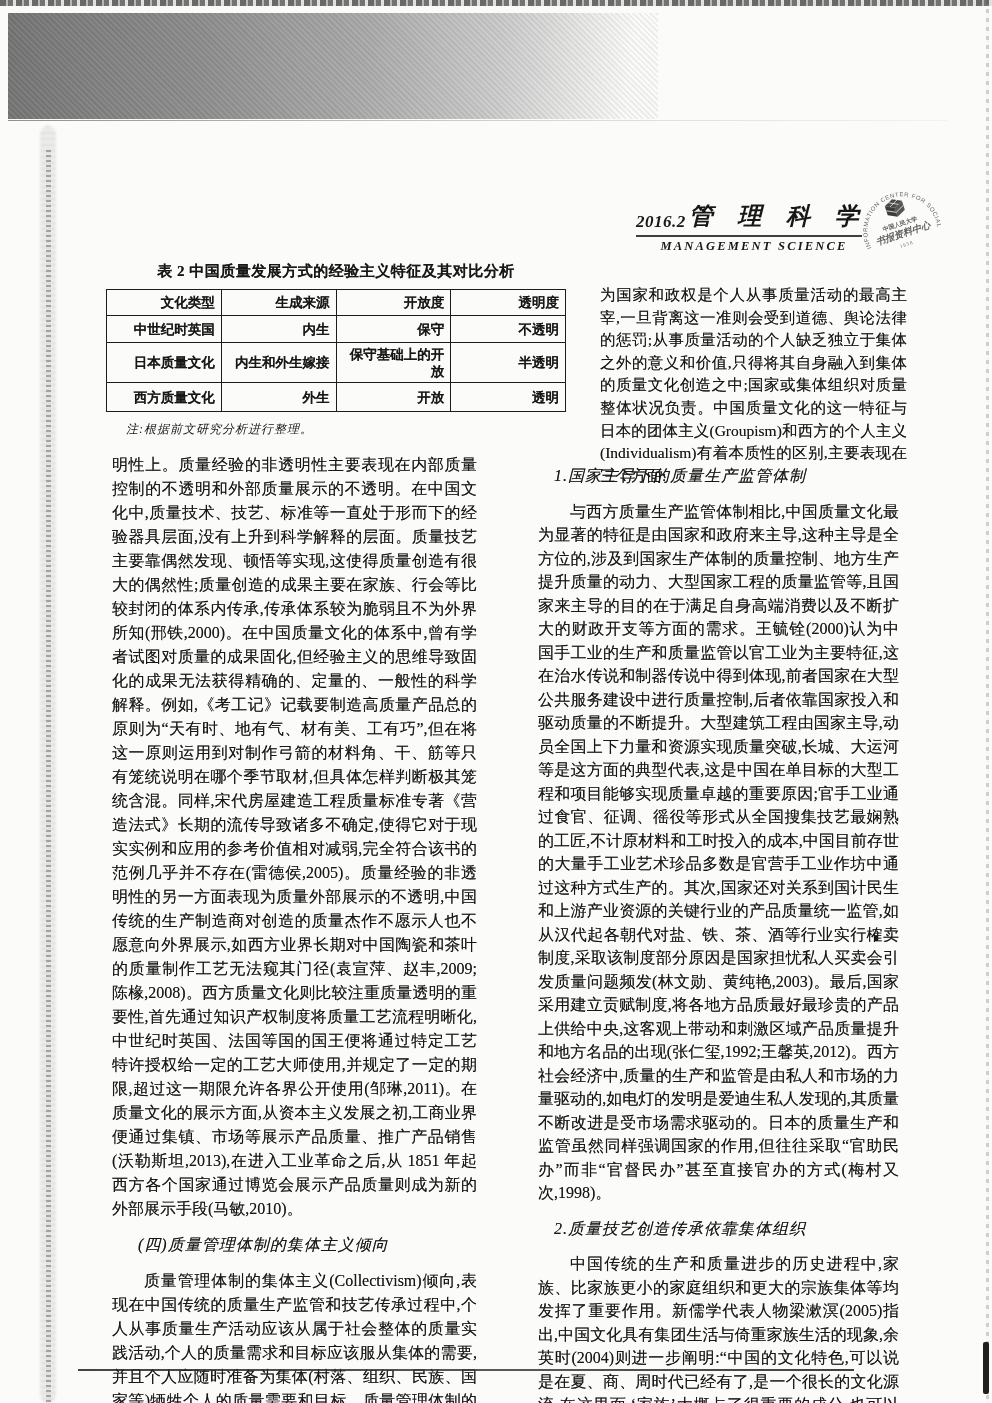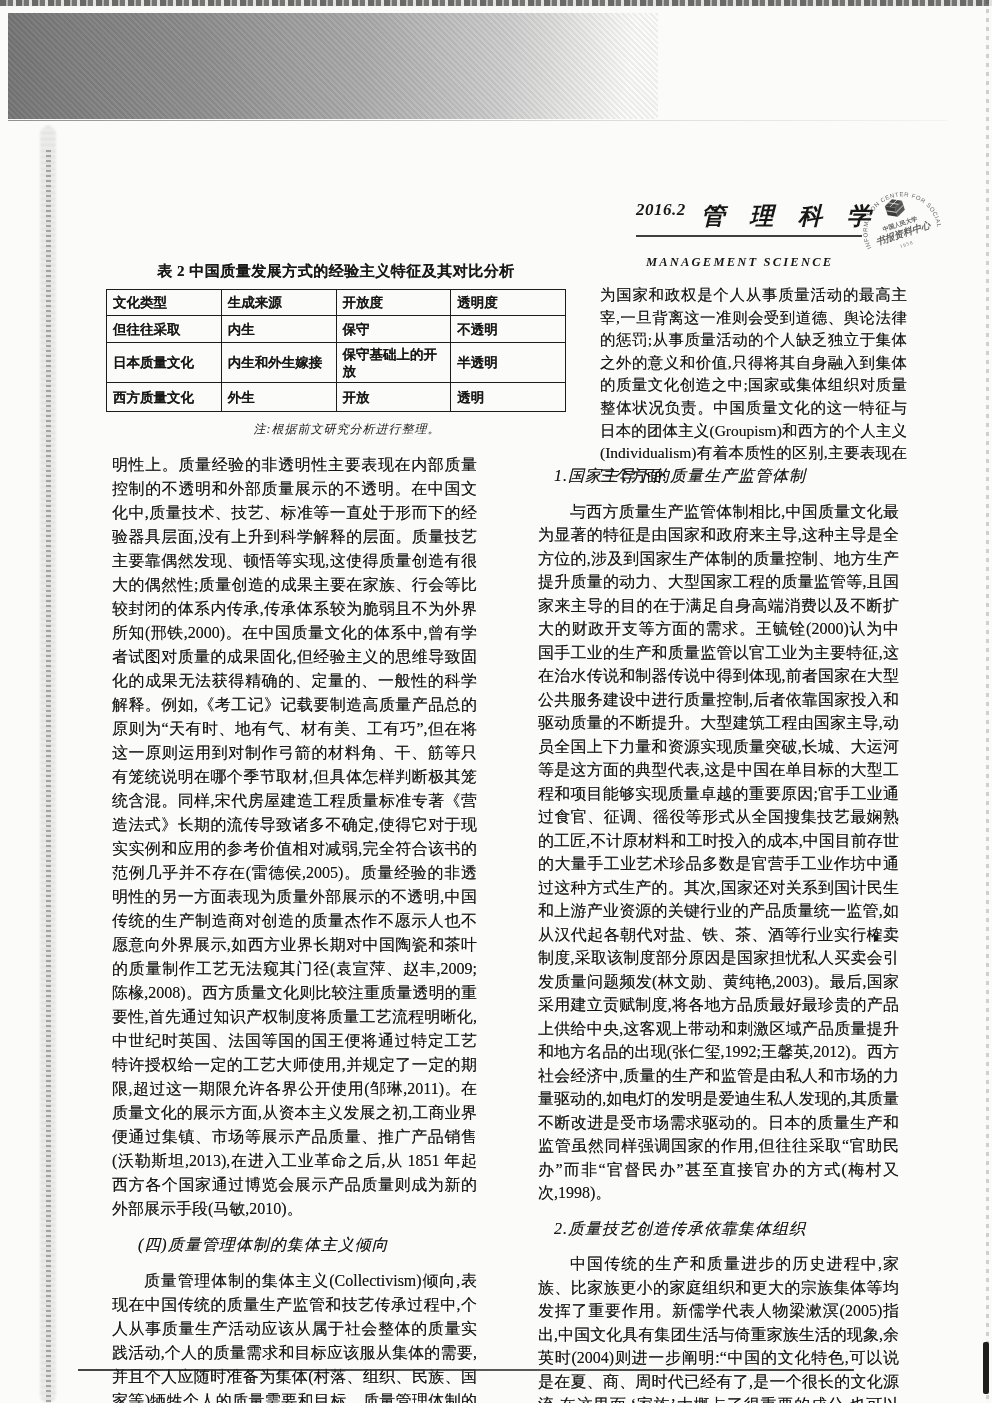--- a/index.html
+++ b/index.html
@@ -40,39 +40,39 @@
     position:absolute; left:986px; top:0; width:3px; height:1403px;
     background:repeating-linear-gradient(to bottom, rgba(60,60,60,.5) 0 4px, rgba(60,60,60,.04) 4px 9px);
     opacity:.45;
   }
   .art-corner{
     position:absolute; left:983px; top:1342px; width:6px; height:52px;
     background:#1e1e1e; filter:blur(.6px); border-radius:2px;
   }
   
   .journal-header{position:absolute; left:636px; top:200px; width:226px;}
-  .jh-line1{display:flex; align-items:flex-start; gap:15px; white-space:nowrap;}
+  .jh-line1{display:flex; align-items:flex-end; gap:3px; white-space:nowrap;}
   .jh-issue{font-style:italic; font-weight:bold; font-size:17px; letter-spacing:.5px;}
   .jh-title-zh{font-family:"Liberation Sans","DejaVu Sans",sans-serif; font-weight:bold; font-size:24px; letter-spacing:9px;font-style:italic;}
   .jh-rule{margin-top:3px; height:2px; background:#1d1d1d; opacity:.85;}
-  .jh-title-en{margin-top:18px; padding-left:10px; font-style:italic; font-weight:bold; font-size:12.5px; letter-spacing:2.2px; white-space:nowrap;}
+  .jh-title-en{margin-top:2px; padding-left:10px; font-style:italic; font-weight:bold; font-size:12.5px; letter-spacing:2.2px; white-space:nowrap;text-align:center;}
   
   .seal{position:absolute; left:845px; top:180px; opacity:.82;}
   
   .table-block{position:absolute; left:104px; top:262px; width:464px;}
   .table-title{font-weight:bold; font-size:15px; text-align:center; letter-spacing:.5px; margin-bottom:8px; text-shadow:0 0 .5px rgba(0,0,0,.6);}
   table.cmp{border-collapse:collapse; width:460px; margin-left:2px; table-layout:fixed;}
   table.cmp th, table.cmp td{
-    border:1.5px solid #1c1c1c; text-align:left; vertical-align:middle;
+    border:1.5px solid #1c1c1c; text-align:right; vertical-align:middle;
     font-size:13.5px; font-weight:bold; padding:2px 6px; line-height:17px;
     text-shadow:0 0 .4px rgba(0,0,0,.55);
     margin-left:25px;
   }
   tr.r-head{height:26px;} tr.r-1{height:27px;} tr.r-2{height:40px;} tr.r-3{height:29px;}
-  .table-note{margin-top:9px; margin-left:22px; font-size:12px; font-style:italic; letter-spacing:1px;text-align:center;}
+  .table-note{margin-top:9px; margin-left:22px; font-size:12px; font-style:italic; letter-spacing:1px;}
   
   .body-text p{margin:12px; text-align:justify; text-shadow:0 0 .5px rgba(0,0,0,.55);}
   .col-left{position:absolute; left:100px; top:441px; width:389px; font-size:16px; line-height:24px;}
   .col-right-top{position:absolute; left:588px; top:272px; width:331px; font-size:15.5px; line-height:22.6px;}
   .col-right-main{position:absolute; left:526px; top:452px; width:385px; font-size:16px; line-height:23.5px;}
   .subheading{font-style:italic; letter-spacing:1px; text-shadow:0 0 .4px rgba(0,0,0,.5);}
   .ind-2em{text-indent:32px;}
   .ind-head{text-indent:26px;}
   .ind-num{text-indent:16px;}
   
@@ -130,21 +130,21 @@
     <div class="table-title">表 2  中国质量发展方式的经验主义特征及其对比分析</div>
     <table class="cmp">
       <tbody>
           <tr class="r-head">
         <th>文化类型</th>
         <th>生成来源</th>
         <th>开放度</th>
         <th>透明度</th>
       </tr>
       <tr class="r-1">
-        <td>但往往采取</td>
+        <td>中世纪时英国</td>
         <td>内生</td>
         <td>保守</td>
         <td>不透明</td>
       </tr>
       <tr class="r-2">
         <td>日本质量文化</td>
         <td>内生和外生嫁接</td>
         <td>保守基础上的开放</td>
         <td>半透明</td>
       </tr>

